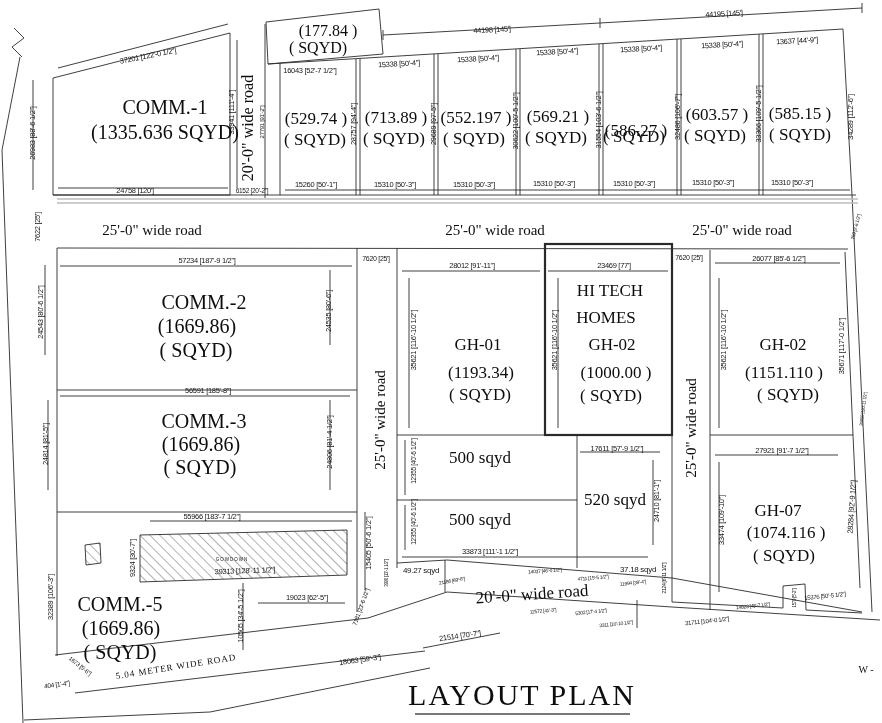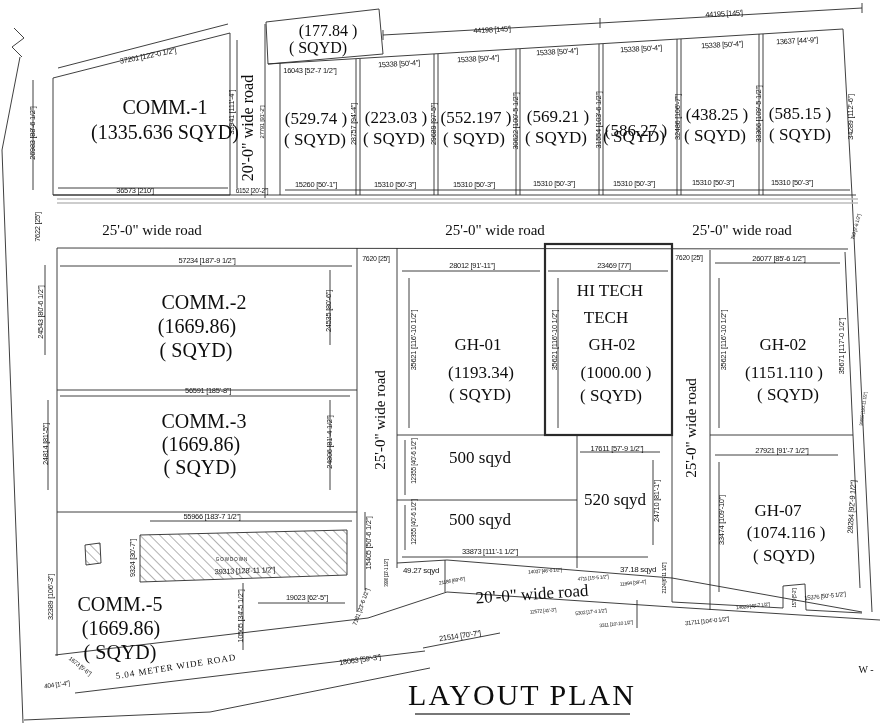--- a/index.html
+++ b/index.html
@@ -141,48 +141,48 @@
     </g>
   </svg>
 
   <div class="lbl serif s20" style="left:165px;top:107px">COMM.-1</div>
   <div class="lbl serif s20" style="left:165px;top:132px">(1335.636 SQYD)</div>
   <div class="lbl serif s16" style="left:328px;top:31px">(177.84 )</div>
   <div class="lbl serif s16" style="left:318px;top:48px">( SQYD)</div>
 
   <div class="lbl serif s17" style="left:316px;top:118px">(529.74 )</div>
   <div class="lbl serif s17" style="left:315px;top:139px">( SQYD)</div>
-  <div class="lbl serif s17" style="left:396px;top:117px">(223.03 )</div>
+  <div class="lbl serif s17" style="left:396px;top:117px">(713.89 )</div>
   <div class="lbl serif s17" style="left:394px;top:138px">( SQYD)</div>
   <div class="lbl serif s17" style="left:476px;top:117px">(552.197 )</div>
   <div class="lbl serif s17" style="left:474px;top:138px">( SQYD)</div>
   <div class="lbl serif s17" style="left:558px;top:116px">(569.21 )</div>
   <div class="lbl serif s17" style="left:556px;top:137px">( SQYD)</div>
   <div class="lbl serif s17" style="left:636px;top:130px">(586.27 )</div>
   <div class="lbl serif s17" style="left:634px;top:136px">( SQYD)</div>
-  <div class="lbl serif s17" style="left:717px;top:114px">(438.25 )</div>
+  <div class="lbl serif s17" style="left:717px;top:114px">(603.57 )</div>
   <div class="lbl serif s17" style="left:715px;top:135px">( SQYD)</div>
   <div class="lbl serif s17" style="left:800px;top:113px">(585.15 )</div>
   <div class="lbl serif s17" style="left:800px;top:134px">( SQYD)</div>
 
   <div class="lbl serif s20" style="left:204px;top:302px">COMM.-2</div>
   <div class="lbl serif s20" style="left:197px;top:326px">(1669.86)</div>
   <div class="lbl serif s20" style="left:196px;top:350px">( SQYD)</div>
   <div class="lbl serif s20" style="left:204px;top:421px">COMM.-3</div>
   <div class="lbl serif s20" style="left:201px;top:444px">(1669.86)</div>
   <div class="lbl serif s20" style="left:200px;top:467px">( SQYD)</div>
   <div class="lbl serif s20" style="left:120px;top:604px">COMM.-5</div>
   <div class="lbl serif s20" style="left:121px;top:628px">(1669.86)</div>
   <div class="lbl serif s20" style="left:120px;top:652px">( SQYD)</div>
 
   <div class="lbl serif s17" style="left:478px;top:344px">GH-01</div>
   <div class="lbl serif s17" style="left:481px;top:372px">(1193.34)</div>
   <div class="lbl serif s17" style="left:480px;top:394px">( SQYD)</div>
   <div class="lbl serif s17" style="left:610px;top:290px">HI TECH</div>
-  <div class="lbl serif s17" style="left:606px;top:317px">TECH</div>
+  <div class="lbl serif s17" style="left:606px;top:317px">HOMES</div>
   <div class="lbl serif s17" style="left:612px;top:344px">GH-02</div>
   <div class="lbl serif s17" style="left:616px;top:372px">(1000.00 )</div>
   <div class="lbl serif s17" style="left:611px;top:395px">( SQYD)</div>
   <div class="lbl serif s17" style="left:783px;top:344px">GH-02</div>
   <div class="lbl serif s17" style="left:784px;top:372px">(1151.110 )</div>
   <div class="lbl serif s17" style="left:788px;top:394px">( SQYD)</div>
   <div class="lbl serif s17" style="left:778px;top:510px">GH-07</div>
   <div class="lbl serif s17" style="left:786px;top:532px">(1074.116 )</div>
   <div class="lbl serif s17" style="left:784px;top:555px">( SQYD)</div>
 
@@ -198,21 +198,21 @@
   <div class="lbl serif s15" style="left:742px;top:230px">25'-0" wide road</div>
   <div class="lbl serif s16" style="left:248px;top:128px;--r:-90deg">20'-0" wide road</div>
   <div class="lbl serif s15" style="left:380px;top:420px;--r:-90deg">25'-0" wide road</div>
   <div class="lbl serif s15" style="left:691px;top:428px;--r:-90deg">25'-0" wide road</div>
   <div class="lbl serif s17" style="left:532px;top:594px;--r:-4deg">20'-0" wide road</div>
   <div class="lbl serif s9" style="left:176px;top:667px;--r:-9deg;letter-spacing:1px">5.04 METER WIDE ROAD</div>
 
   <div class="lbl" style="left:148px;top:56px;--r:-11deg">37201 [122'-0 1/2"]</div>
   <div class="lbl" style="left:33px;top:133px;--r:-90deg">26983 [88'-6 1/2"]</div>
   <div class="lbl" style="left:232px;top:112px;--r:-90deg">33941 [111'-4"]</div>
-  <div class="lbl" style="left:135px;top:191px">36573 [210']</div>
+  <div class="lbl" style="left:135px;top:191px">24758 [120']</div>
   <div class="lbl s65" style="left:252px;top:191px">6152 [20'-2"]</div>
   <div class="lbl s6" style="left:262px;top:122px;--r:-90deg">27791 [91'-2"]</div>
   <div class="lbl" style="left:310px;top:71px">16043 [52'-7 1/2"]</div>
   <div class="lbl" style="left:399px;top:64px;--r:-3deg">15338 [50'-4"]</div>
   <div class="lbl" style="left:478px;top:59px;--r:-3deg">15338 [50'-4"]</div>
   <div class="lbl" style="left:557px;top:52px;--r:-3deg">15338 [50'-4"]</div>
   <div class="lbl" style="left:641px;top:49px;--r:-3deg">15338 [50'-4"]</div>
   <div class="lbl" style="left:722px;top:45px;--r:-3deg">15338 [50'-4"]</div>
   <div class="lbl" style="left:797px;top:41px;--r:-3deg">13637 [44'-9"]</div>
   <div class="lbl" style="left:492px;top:30px;--r:-3deg">44198 [145']</div>

